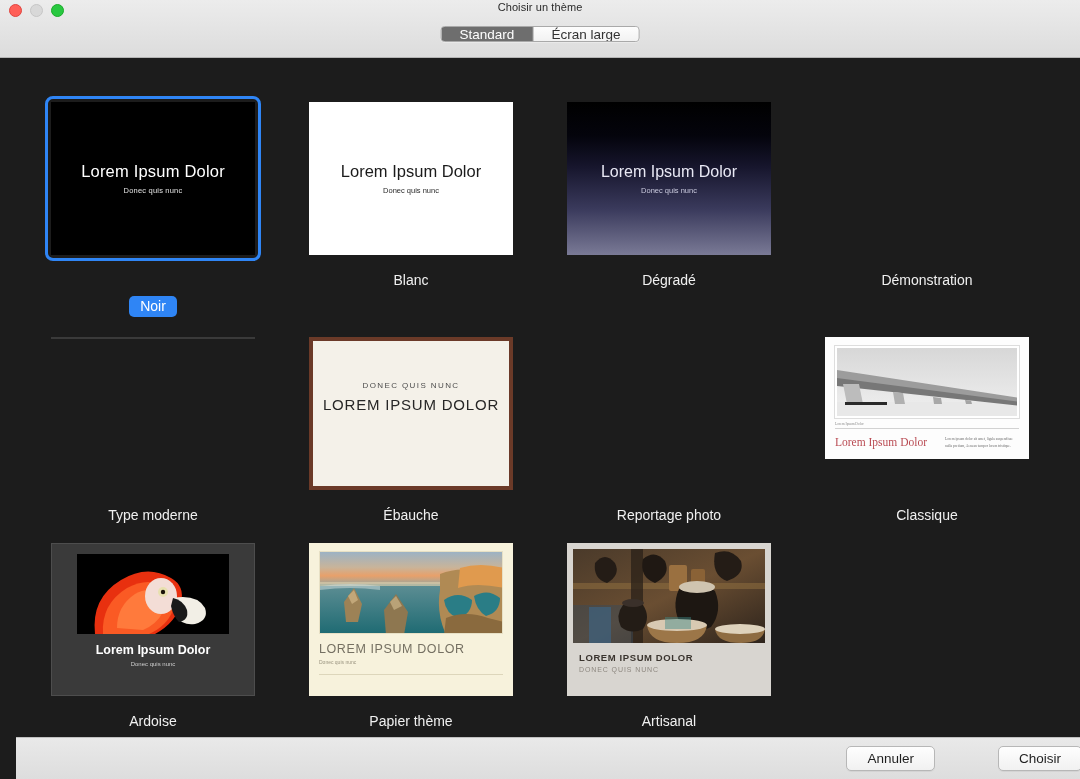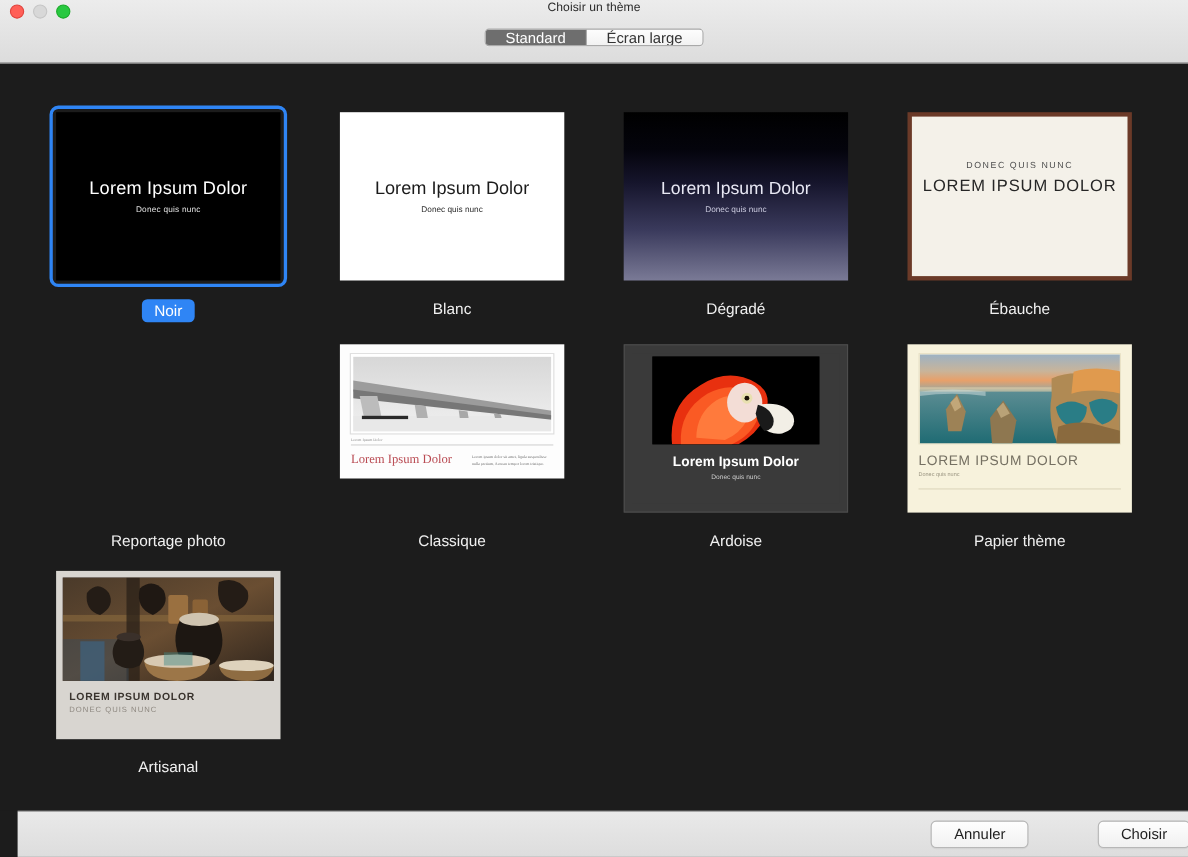--- a/index.html
+++ b/index.html
@@ -89,20 +89,21 @@
     text-align: center;
     font-size: 14px;
     color: #f0f0f0;
   }
   .caption .pill {
     display: inline-block;
     background: #2f85f5;
     color: #fff;
     border-radius: 5px;
     padding: 2px 11px 3px;
+    margin-top: 24px;
   }
 
   
   .t-noir { background: #000; display:flex; flex-direction:column; align-items:center; justify-content:center; }
   .t-noir .h { color:#fff; font-size:16.5px; font-weight:400; letter-spacing:0.2px; }
   .t-noir .s { color:#e2e2e2; font-size:7.5px; margin-top:5px; letter-spacing:0.2px; }
 
   
   .t-blanc { background:#fff; display:flex; flex-direction:column; align-items:center; justify-content:center; }
   .t-blanc .h { color:#1b1b1b; font-size:16.5px; }
@@ -240,21 +241,38 @@
     <div class="cell">
       <div class="thumb-wrap">
         <div class="thumb t-deg">
           <div class="h">Lorem Ipsum Dolor</div>
           <div class="s">Donec quis nunc</div>
         </div>
       </div>
       <div class="caption">Dégradé</div>
     </div>
 
-
+    <div class="cell">
+      <div class="thumb-wrap">
+        <div class="thumb t-demo">
+          
+          
+        </div>
+      </div>
+      <div class="caption">Démonstration</div>
+    </div>
+
+    <div class="cell">
+      <div class="thumb-wrap">
+        <div class="thumb t-type">
+          
+        </div>
+      </div>
+      <div class="caption">Type moderne</div>
+    </div>
 
 
     <div class="cell">
       <div class="thumb-wrap">
         <div class="thumb t-eb">
           <div class="page">
             <div class="s">DONEC QUIS NUNC</div>
             <div class="h">LOREM IPSUM DOLOR</div>
           </div>
         </div>

